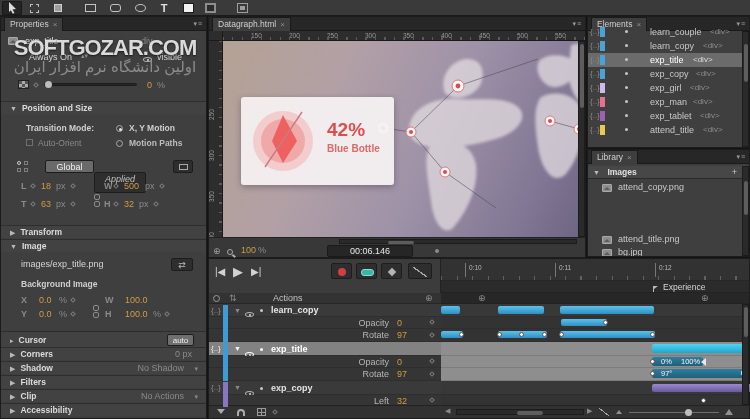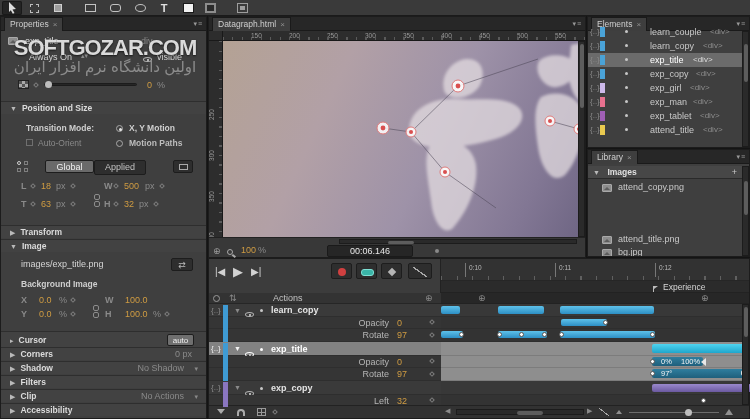--- a/index.html
+++ b/index.html
@@ -186,21 +186,21 @@
       <span class="abs" style="left:128px;color:#bdbdbd;font-weight:bold;font-size:8.5px;">Motion Paths</span>
     </div>
     <div class="prow" style="top:142px;height:16px;">
       <span class="abs" style="left:16px;top:2px;width:12px;height:12px;">
         <span class="abs" style="left:0;top:0;width:4px;height:4px;border:1px solid #cfcfcf;border-radius:50%;"></span>
         <span class="abs" style="left:7px;top:0;width:4px;height:4px;border:1px solid #7f7f7f;"></span>
         <span class="abs" style="left:0;top:7px;width:4px;height:4px;border:1px solid #7f7f7f;"></span>
         <span class="abs" style="left:7px;top:7px;width:4px;height:4px;border:1px solid #7f7f7f;"></span>
       </span>
       <span class="btn lit abs" style="left:44px;top:1px;width:49px;height:13px;line-height:12px;">Global</span>
-      <span class="btn abs" style="left:93px;top:1px;width:52px;height:15px;line-height:12px;">Applied</span>
+      <span class="btn abs" style="left:93px;top:13px;width:52px;height:21px;line-height:12px;font-style:italic;">Applied</span>
       <span class="btn abs" style="left:172px;top:1px;width:20px;height:13px;">
           <span class="abs" style="left:5px;top:3px;width:9px;height:6px;border:1px solid #a9a9a9;"></span>
         </span>
     </div>
 
     <div class="prow" style="top:164px;height:14px;">
       <span class="abs dim" style="left:20px;font-weight:bold;">L</span>
       <span class="kdiam abs" style="left:30px;top:3px;"></span>
       <span class="abs val" style="left:40px;">18</span>
       <span class="abs dim" style="left:55px;">px</span>
@@ -362,20 +362,30 @@
           <g>
               <circle cx="327" cy="80" r="5" fill="rgba(255,255,255,0.85)" stroke="#e07a7a"></circle>
               <circle cx="327" cy="80" r="2" fill="#d94f4f"></circle>
             </g>
           <g>
               <circle cx="356" cy="88" r="5" fill="rgba(255,255,255,0.85)" stroke="#e07a7a"></circle>
               <circle cx="356" cy="88" r="2" fill="#d94f4f"></circle>
             </g>
         </g>
       </svg>
+      <div class="card" style="left:18px;top:56px;width:153px;height:88px;">
+        <svg width="74" height="76" viewBox="0 0 74 76" style="position:absolute;left:6px;top:6px;">
+          <circle cx="36" cy="38" r="30" fill="#f2bcbc" opacity="0.65"></circle>
+          <circle cx="36" cy="38" r="22" fill="#efa5a5" opacity="0.9"></circle>
+          <path d="M36,12 L50,38 L36,60 L25,38 Z" fill="#ef6060"></path>
+          <line x1="18" y1="64" x2="55" y2="9" stroke="#c87c7c" stroke-width="1.4"></line>
+        </svg>
+        <span class="pct" style="left:86px;top:22px;">42%</span>
+        <span class="plabel" style="left:86px;top:46px;">Blue Bottle</span>
+      </div>
     </div>
 
     <div class="abs scroll" style="right:0;top:24px;width:7px;bottom:20px;">
         <div class="thumb abs" style="left:1px;top:2px;width:4px;height:64px;"></div>
       </div>
 
     <div class="statusbar">
       <div class="abs scroll" style="left:130px;top:1px;width:238px;height:5px;">
           <div class="thumb abs" style="left:48px;top:1px;width:26px;height:3px;"></div>
         </div>

